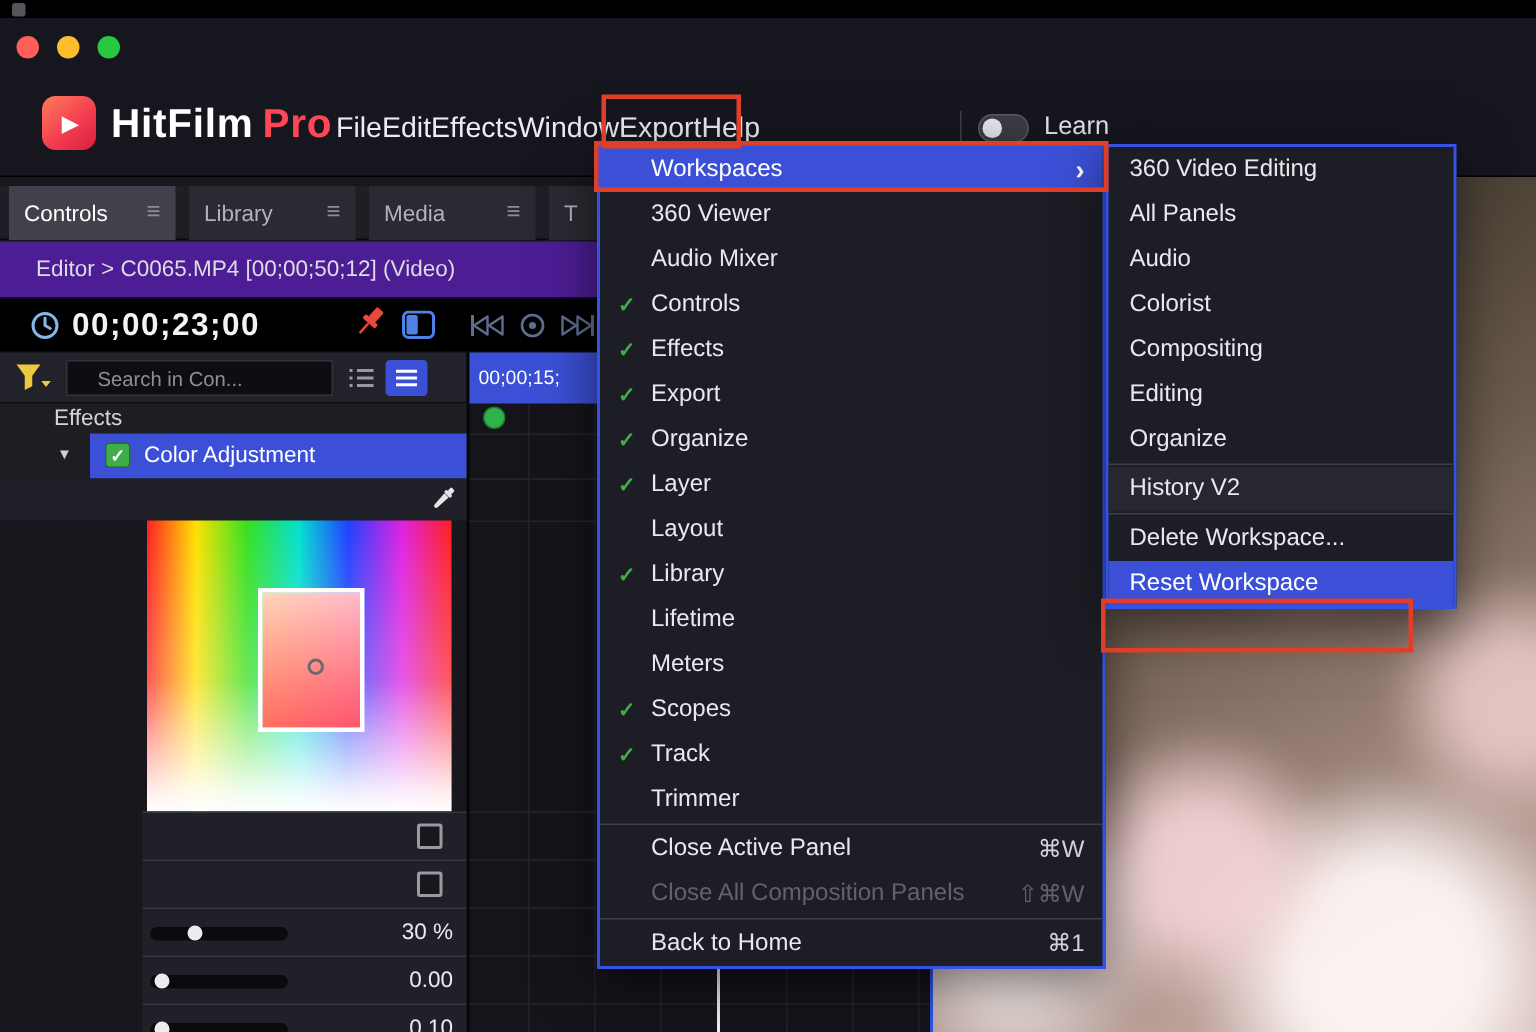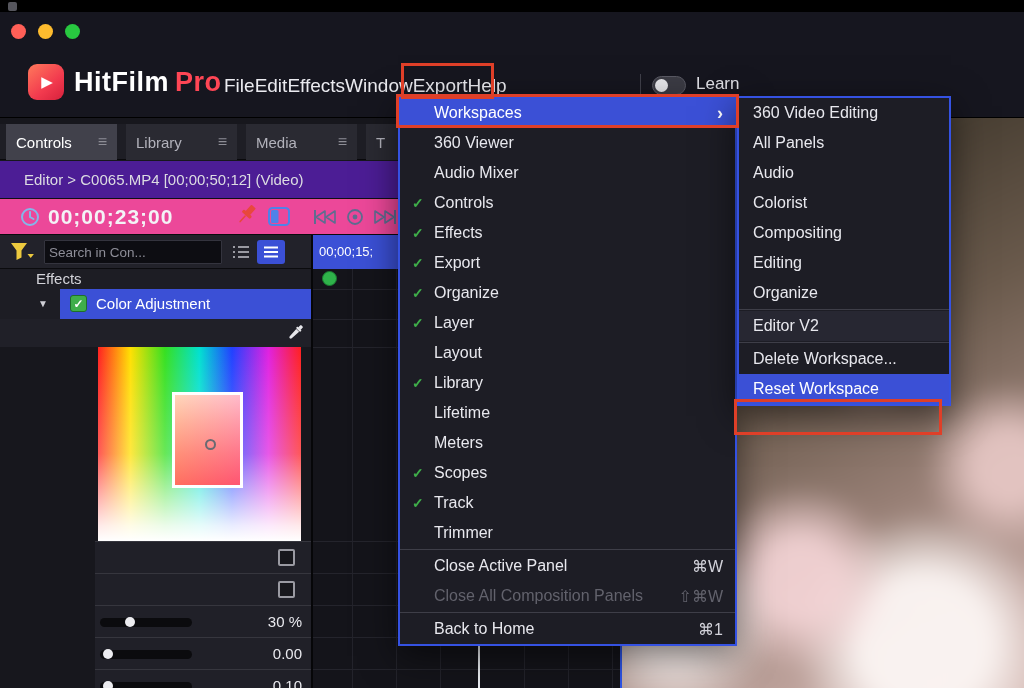--- a/index.html
+++ b/index.html
@@ -34,30 +34,30 @@
   .tabbar{position:absolute;left:0;top:6px;width:620px;height:36px;background:#1e1e25;display:flex;
           padding-left:6px;gap:9px;border-bottom:1px solid #0a0a0c;}
   .tab{width:111px;height:36px;display:flex;align-items:center;padding:0 10px;background:#2a2a32;
        color:#b2b2bb;font-size:15px;}
   .tab.active{background:#41414b;color:#fff;}
   .tab.partial{width:160px;}
   .tab .hamburger{margin-left:auto;color:#8e8e96;font-size:16px;}
   .breadcrumb-row{position:absolute;left:0;top:43px;width:620px;height:38px;background:#4c1d95;
                   border-bottom:1px solid #101014;display:flex;align-items:center;padding-left:24px;
                   font-size:15px;color:#dcdce2;}
-  .toolbar-row{position:absolute;left:0;top:81px;width:620px;height:36px;background:#ec4899;border-bottom:1px solid #0b0b0e;text-align:center;}
+  .toolbar-row{position:absolute;left:0;top:81px;width:620px;height:36px;background:#000000;border-bottom:1px solid #0b0b0e;text-align:center;}
   .clock-icon{position:absolute;left:20px;top:8px;}
   .timecode{position:absolute;left:48px;top:6px;font-size:21px;font-weight:bold;color:#f3f3f6;letter-spacing:1px;}
   .pin-icon{position:absolute;left:236px;top:4px;}
   .split-icon{position:absolute;left:268px;top:8px;}
   .transport{position:absolute;left:312px;top:9px;display:flex;gap:8px;align-items:center;}
   .search-row{position:absolute;left:0;top:117px;width:311px;height:34px;background:#22222a;border-bottom:1px solid #0b0b0e;}
   .funnel-icon{position:absolute;left:10px;top:6px;}
   .search{position:absolute;left:44px;top:5px;width:178px;height:24px;background:#0d0d12;border:1px solid #34343e;
-          border-radius:1px;color:#c2410c;font-size:13.5px;padding:0 4px;font-family:inherit;}
+          border-radius:1px;color:#c2410c;font-size:13.5px;padding:0 20px;font-family:inherit;}
   .search::placeholder{color:#8e8e98;}
   .viewbtn1{position:absolute;left:228px;top:5px;width:25px;height:24px;display:flex;align-items:center;justify-content:center;border-radius:3px;}
   .viewbtn2{position:absolute;left:257px;top:5px;width:28px;height:24px;background:var(--accent,#3b50d6);
             border-radius:3px;display:flex;align-items:center;justify-content:center;}
 
   
   .timeline-bg{position:absolute;left:311px;top:117px;width:309px;height:453px;background:#14141a;border-left:2px solid #060608;}
   .ruler-cell{position:absolute;left:313px;top:117px;width:166px;height:34px;background:var(--accent,#3b50d6);
               color:#fff;font-size:13px;padding:9px 0 0 6px;}
   .grid-v{position:absolute;top:151px;width:1px;height:419px;background:#23232b;}
@@ -106,21 +106,21 @@
       radial-gradient(circle at 72% 88%, rgba(252,246,244,.95) 0 10%, rgba(252,246,244,0) 20%),
       radial-gradient(circle at 90% 60%, rgba(238,206,204,.85) 0 6%, rgba(238,206,204,0) 15%),
       radial-gradient(circle at 60% 42%, rgba(220,180,172,.7) 0 5%, rgba(220,180,172,0) 13%),
       radial-gradient(circle at 28% 28%, rgba(95,80,62,.9) 0 12%, rgba(95,80,62,0) 26%),
       linear-gradient(155deg, #2e2a22 0%, #4a4034 25%, #6a5a4c 45%, #967e74 65%, #c4a8a2 85%, #d8bcb6 100%);}
 
   
   .menu{position:absolute;background:#1d1d25;border:2px solid var(--menu_border,#3552e2);z-index:10;
         box-shadow:0 10px 34px rgba(0,0,0,.55);}
   .window-menu{left:398px;top:96px;width:339px;}
-  .workspaces-menu{left:737px;top:96px;width:214px;}
+  .workspaces-menu{left:737px;top:96px;width:234px;}
   .menu-row{display:flex;align-items:center;height:30px;padding:0 12px;font-size:16px;color:#e8e8ee;white-space:nowrap;}
   .menu-row .chk{width:22px;flex:0 0 22px;color:var(--check_green,#3fae4a);font-weight:bold;font-size:14px;}
   .workspaces-menu .menu-row{padding-left:14px;}
   .menu-row .lbl{flex:1;overflow:hidden;}
   .menu-row .sc{color:#d2d2da;margin-left:12px;}
   .menu-row .arrow{color:#fff;font-size:18px;font-weight:bold;line-height:1;}
   .menu-row.hl{background:var(--accent,#3b50d6);color:#fff;}
   .menu-row.subtle{background:#272732;}
   .menu-row.disabled{color:#62626c;}
   .menu-row.disabled .sc{color:#62626c;}
@@ -437,21 +437,21 @@
           <span class="lbl">Compositing</span>
         </div>
         <div class="menu-row">
           <span class="lbl">Editing</span>
         </div>
         <div class="menu-row">
           <span class="lbl">Organize</span>
         </div>
         <div class="menu-sep"></div>
         <div class="menu-row subtle">
-          <span class="lbl">Editor V2</span>
+          <span class="lbl">History V2</span>
         </div>
         <div class="menu-sep"></div>
         <div class="menu-row">
           <span class="lbl">Delete Workspace...</span>
         </div>
         <div class="menu-row hl">
           <span class="lbl">Reset Workspace</span>
         </div>
       </div>
   </div>

